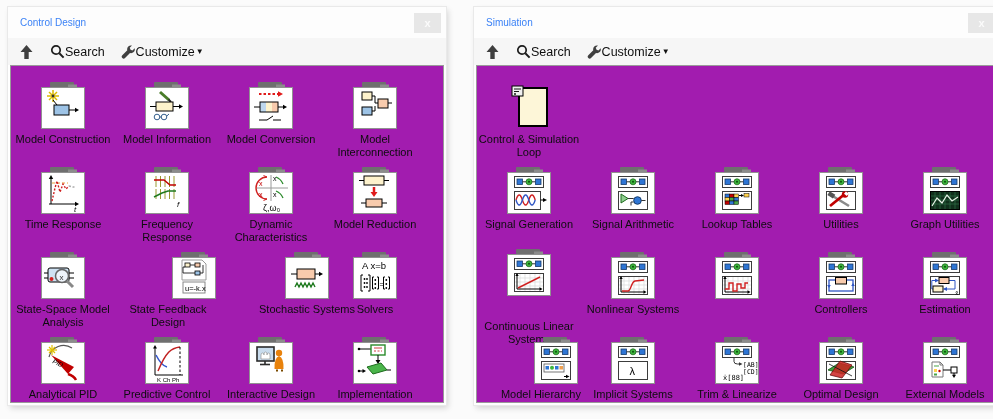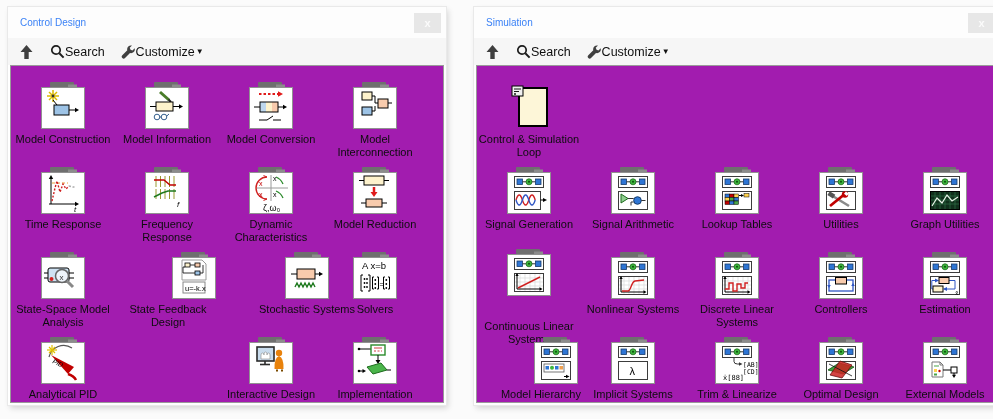--- a/index.html
+++ b/index.html
@@ -323,20 +323,37 @@
                 <line x1="14" y1="9" x2="14" y2="19"></line>
                 <line x1="9" y1="14" x2="19" y2="14"></line>
               </g>
               <path d="M13 19 L36 31 L30 38 Z" fill="#c00000"></path>
               <path d="M30 38 q6 2 8 6" stroke="#c00000" stroke-width="2.5" fill="none"></path>
               <text x="14" y="27" font-size="6.5" font-style="italic" fill="#000" transform="rotate(24 14 27)">PID</text>
             </svg>
           </span>
     <span class="cell-label">Analytical PID Design</span>
   </div>
+        <div class="cell" style="grid-area: 4 / 2;">
+    <span class="icon-wrap">
+            <svg width="50" height="50" viewBox="0 0 50 50">
+              <rect x="12" y="1" width="24" height="5" rx="1" fill="#6f6f6f"></rect>
+              <rect x="30" y="3.5" width="9" height="2.5" fill="#8c8c8c"></rect>
+              <rect x="3.5" y="6.5" width="43" height="41" fill="#fff" stroke="#919191"></rect>
+              <line x1="13" y1="11" x2="13" y2="39" stroke="#000"></line>
+              <path d="M13 9 l-2 3.5 h4 Z" fill="#000"></path>
+              <line x1="13" y1="39" x2="41" y2="39" stroke="#000"></line>
+              <path d="M14 19 C 18 27 21 30 25 31" fill="none" stroke="#3355cc" stroke-width="1.5"></path>
+              <path d="M16 35 C 24 16 29 12 38 11" fill="none" stroke="#c02020" stroke-width="1.5"></path>
+              <line x1="38" y1="11" x2="38" y2="39" stroke="#000" stroke-dasharray="2.5 2"></line>
+              <text x="15" y="45.5" font-size="6" fill="#000">K  Ch Ph</text>
+            </svg>
+          </span>
+    <span class="cell-label">Predictive Control</span>
+  </div>
         <div class="cell" style="grid-area: 4 / 3;">
     <span class="icon-wrap">
             <svg width="50" height="50" viewBox="0 0 50 50">
               <rect x="12" y="1" width="24" height="5" rx="1" fill="#6f6f6f"></rect>
               <rect x="30" y="3.5" width="9" height="2.5" fill="#8c8c8c"></rect>
               <rect x="3.5" y="6.5" width="43" height="41" fill="#fff" stroke="#919191"></rect>
               <rect x="11" y="11" width="17" height="14" fill="#c9dced" stroke="#2b2b2b" stroke-width="1.6"></rect>
               <path d="M15 23 v-4 q0 -2 1.5 -2 q1.5 0 1.5 2 v-1 q0 -2 1.5 -2 q1.5 0 1.5 2 v1 q0 -2 1.5 -2 q1.5 0 1.5 2 v4 Z" fill="#fff" stroke="#888" stroke-width=".6"></path>
               <line x1="19" y1="25" x2="19" y2="28" stroke="#2b2b2b" stroke-width="1.6"></line>
               <line x1="14" y1="28.5" x2="24" y2="28.5" stroke="#2b2b2b" stroke-width="1.6"></line>
@@ -626,21 +643,20 @@
                 <line x1="11" y1="34" x2="39" y2="34"></line>
                 <line x1="11" y1="38" x2="39" y2="38"></line>
               </g>
               <line x1="13" y1="26.5" x2="13" y2="41" stroke="#000"></line>
               <path d="M13 25 l-1.7 3 h3.4 Z" fill="#000"></path>
               <line x1="13" y1="41" x2="37" y2="41" stroke="#000"></line>
               <path d="M38.5 41 l-3 -1.7 v3.4 Z" fill="#000"></path>
               <path d="M13 38 h4 v-6 h4 v8 h4 v-7 h4 v4 h4 v-5 h3" fill="none" stroke="#d02020" stroke-width="1.4"></path>
             </svg>
           </span>
-    <span class="cell-label">Discrete Linear Systems</span>
   </div>
         <div class="cell" style="grid-area: 3 / 4; align-items: center;">
     <span class="icon-wrap">
             <svg width="50" height="50" viewBox="0 0 50 50">
               <rect x="12" y="1" width="24" height="5" rx="1" fill="#6f6f6f"></rect>
               <rect x="30" y="3.5" width="9" height="2.5" fill="#8c8c8c"></rect>
               <rect x="3.5" y="6.5" width="43" height="41" fill="#fff" stroke="#919191"></rect>
               <rect x="10.5" y="10.5" width="29" height="11" fill="#fff" stroke="#3c3c3c"></rect>
               <rect x="13" y="13" width="5.5" height="5.5" fill="#2e75d4" stroke="#143a6b" stroke-width=".8"></rect>
               <line x1="18.5" y1="15.8" x2="31.5" y2="15.8" stroke="#333"></line>

